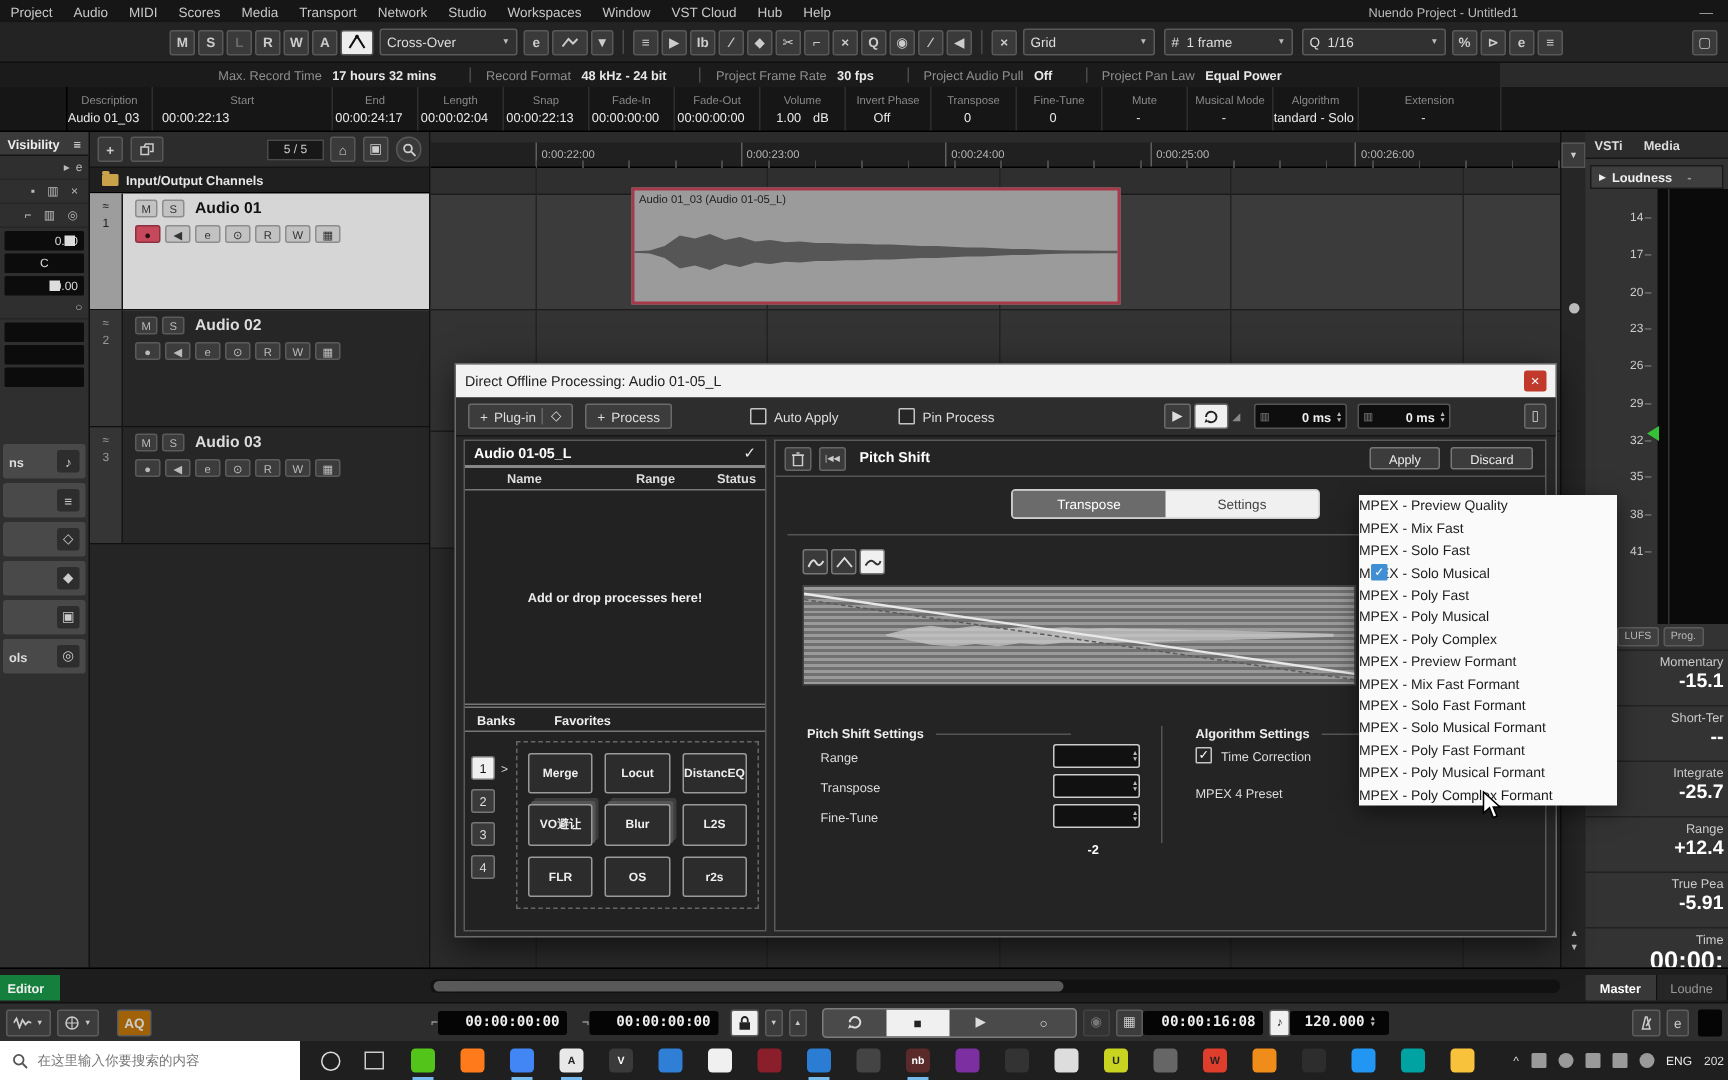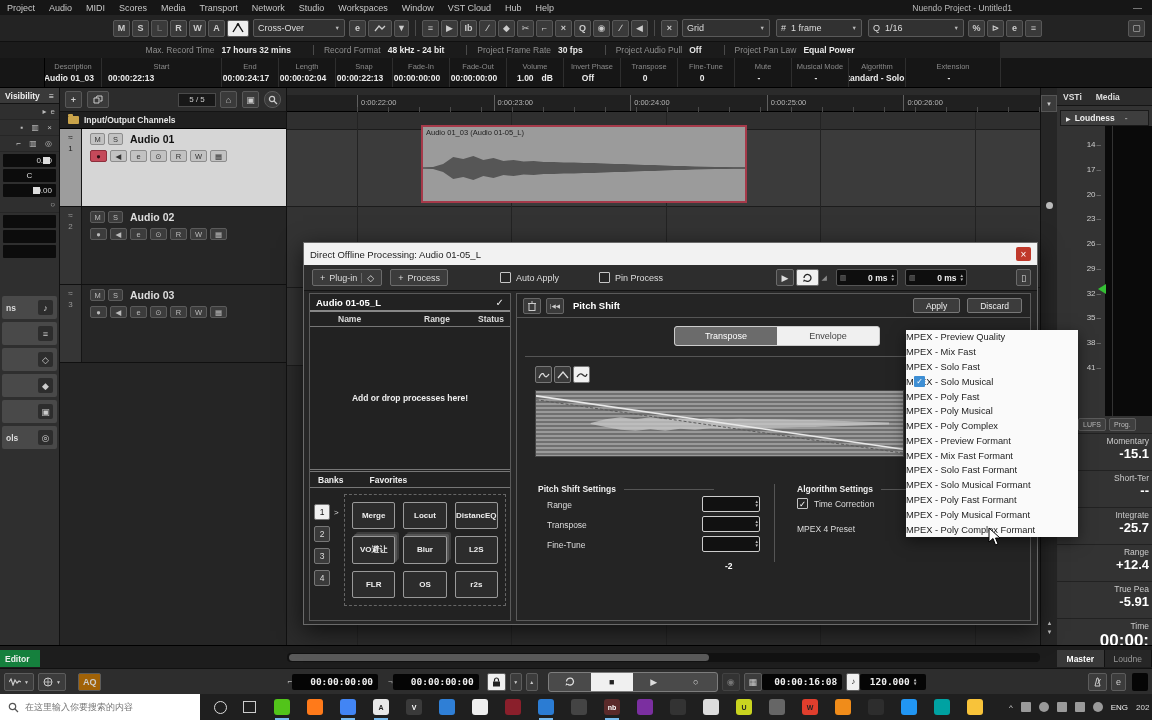--- a/index.html
+++ b/index.html
@@ -43,21 +43,21 @@
   
   #infoline { position:absolute; left:0; top:58px; width:1152px; height:30px; background:#161616;
     display:flex; border-bottom:1px solid #000; }
   #infoline .spacer { width:45px; border-right:1px solid #000; }
   .cell { width:57px; border-right:1px solid #2e2e2e; display:flex; flex-direction:column;
     justify-content:center; overflow:hidden; }
   .cell:nth-child(2) { width:120px; }
   .cell:nth-child(15) { width:95px; }
   .cell:nth-child(16) { width:85px; }
   .cell .lbl { font-size:7.5px; color:#8a8a8a; text-align:center; line-height:11px; white-space:nowrap; }
-  .cell .val { font-size:8.5px; font-weight:bold; color:#ececec; text-align:right; line-height:12px;
+  .cell .val { font-size:8.5px; font-weight:normal; color:#ececec; text-align:right; line-height:12px;
     display:flex; justify-content:center; gap:8px; white-space:nowrap; }
   .cell:nth-child(2) .val { justify-content:flex-start; padding-left:6px; }
 
   
   #inspector { position:absolute; left:0; top:88px; width:60px; height:557px; background:#2f2f2f;
     border-right:1px solid #111; overflow:hidden; }
   #inspector .vis-head { height:16px; background:#3a3a3a; display:flex; align-items:center;
     justify-content:space-between; padding:0 5px; font-size:8.5px; font-weight:bold; color:#eee;
     border-bottom:1px solid #141414; }
   .insp-row { height:16px; display:flex; align-items:center; justify-content:flex-end; padding:0 4px;
@@ -865,21 +865,21 @@
         </span>
         <span class="icon-btn" style="font-size:5.5px">|◀◀</span>
         <span id="pitch-title">Pitch Shift</span>
         <span style="margin-left:auto;display:flex;gap:7px;margin-right:2px">
           <span class="hbtn">Apply</span>
           <span class="hbtn">Discard</span>
         </span>
       </div>
       <div id="tab-row">
           <span class="ptab selected">Transpose</span>
-          <span class="ptab">Envelope</span>
+          <span class="ptab">Settings</span>
         </div>
       <div id="pitch-sep"></div>
       <div id="curve-btns">
         <span class="curve-btn">
           <svg width="12" height="10" viewBox="0 0 12 10">
               <path d="M1,8 Q4,1 6,5 T11,4" fill="none" stroke="#ddd" stroke-width="1.3"></path>
             </svg>
         </span>
         <span class="curve-btn">
           <svg width="12" height="10" viewBox="0 0 12 10">

